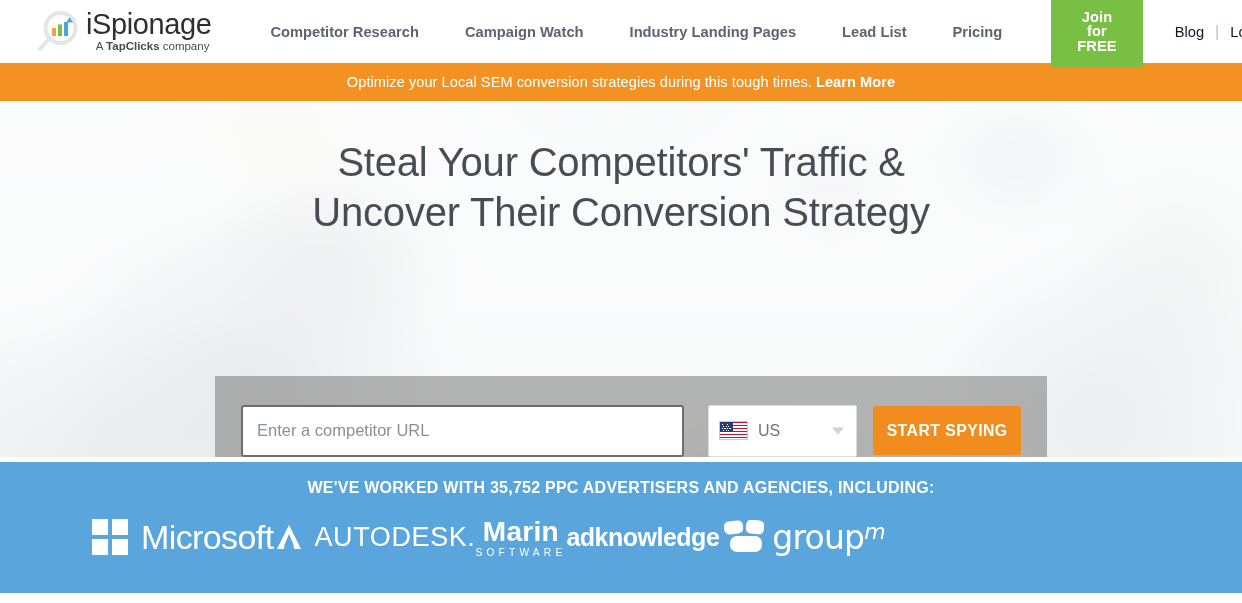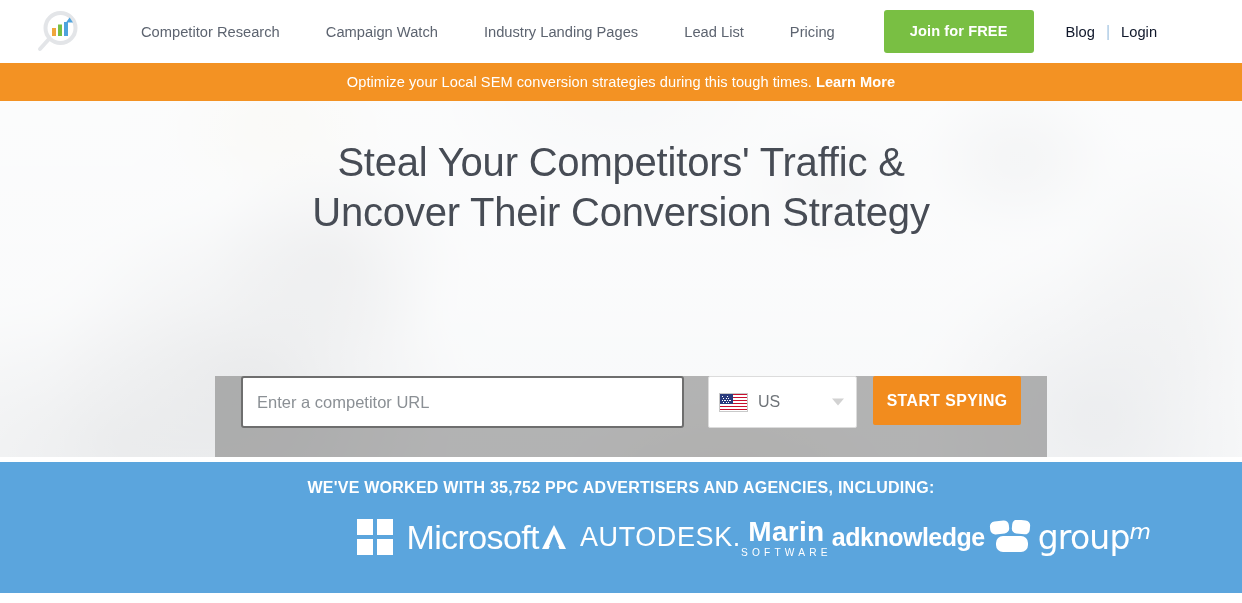--- a/index.html
+++ b/index.html
@@ -41,20 +41,21 @@
   }
   .brand-sub b { font-weight: 700; }
 
   .nav { display: flex; align-items: center; margin-left: 36px; }
   .nav-item {
     font-size: 14.7px;
     color: #5d6470;
     padding: 0 23px;
     white-space: nowrap;
     cursor: pointer;
+    font-weight: bold;
   }
   .cta-join {
     margin-left: 26px;
     background: #79bf43;
     color: #ffffff;
     font-size: 14.6px;
     font-weight: 700;
     padding: 14px 26px;
     border: none;
     border-radius: 3px;
@@ -126,21 +127,21 @@
   .headline .l2 { display: block; }
 
   
   .form-wrap {
     position: absolute;
     left: 215px; top: 275px;
     width: 832px; height: 109px;
     background: rgba(128,128,128,0.58);
     z-index: 6;
     display: flex;
-    align-items: flex-start;
+    align-items: center;
     padding: 0 26px;
   }
   .url-input {
     width: 452px; height: 52px;
     background: #ffffff;
     border: 2px solid #6e6e6e;
     border-radius: 3px;
     font-size: 16.5px;
     color: #7d8186;
     padding: 0 14px;
@@ -230,21 +231,21 @@
   .clients-title {
     text-align: center;
     padding-top: 17px;
     font-size: 16px;
     font-weight: 700;
     letter-spacing: 0.25px;
   }
   .logo-row {
     display: flex;
     align-items: center;
-    justify-content: flex-end;
+    justify-content: flex-start;
     padding: 14px 92px 0 92px;
   }
   .logo { display: flex; align-items: center; height: 52px; }
 
   
   .ms-grid {
     width: 36px; height: 36px;
     display: grid;
     grid-template-columns: 1fr 1fr;
     grid-template-rows: 1fr 1fr;
@@ -304,20 +305,24 @@
     <div class="brand">
       <div class="brand-mark">
         <svg width="46" height="46" viewBox="0 0 46 46">
           <circle cx="24.5" cy="19" r="15" fill="none" stroke="#e3e5e8" stroke-width="4"></circle>
           <line x1="13" y1="30" x2="4" y2="40" stroke="#e3e5e8" stroke-width="4" stroke-linecap="round"></line>
           <rect x="16" y="19" width="4" height="8" fill="#f0a63c"></rect>
           <rect x="22" y="15.5" width="4" height="11.5" fill="#77bf45"></rect>
           <rect x="28" y="13" width="4" height="14" fill="#4ea3dd"></rect>
           <path d="M30 13.5 L33.6 8.4 L37 13.5 Z" fill="#4ea3dd"></path>
         </svg>
+      </div>
+      <div class="brand-text">
+        <div class="brand-name">iSpionage</div>
+        <div class="brand-sub"><span>A </span><b>TapClicks</b><span> company</span></div>
       </div>
     </div>
 
     <div class="nav">
       <div class="nav-item">Competitor Research</div>
       <div class="nav-item">Campaign Watch</div>
       <div class="nav-item">Industry Landing Pages</div>
       <div class="nav-item">Lead List</div>
       <div class="nav-item">Pricing</div>
       <button class="cta-join">Join for FREE</button>

